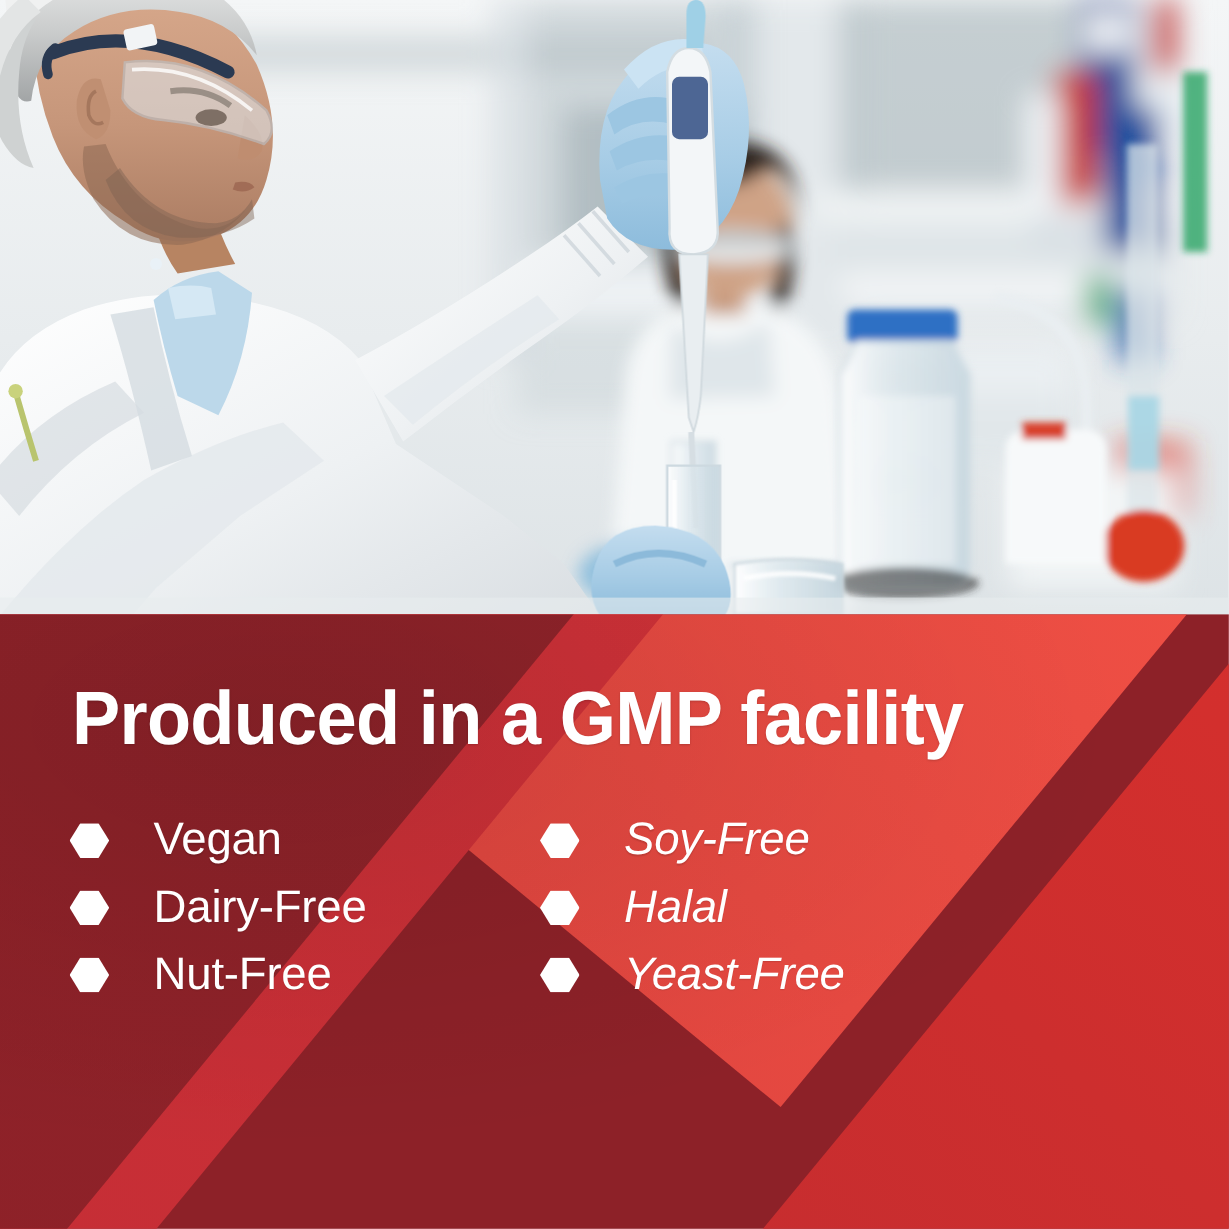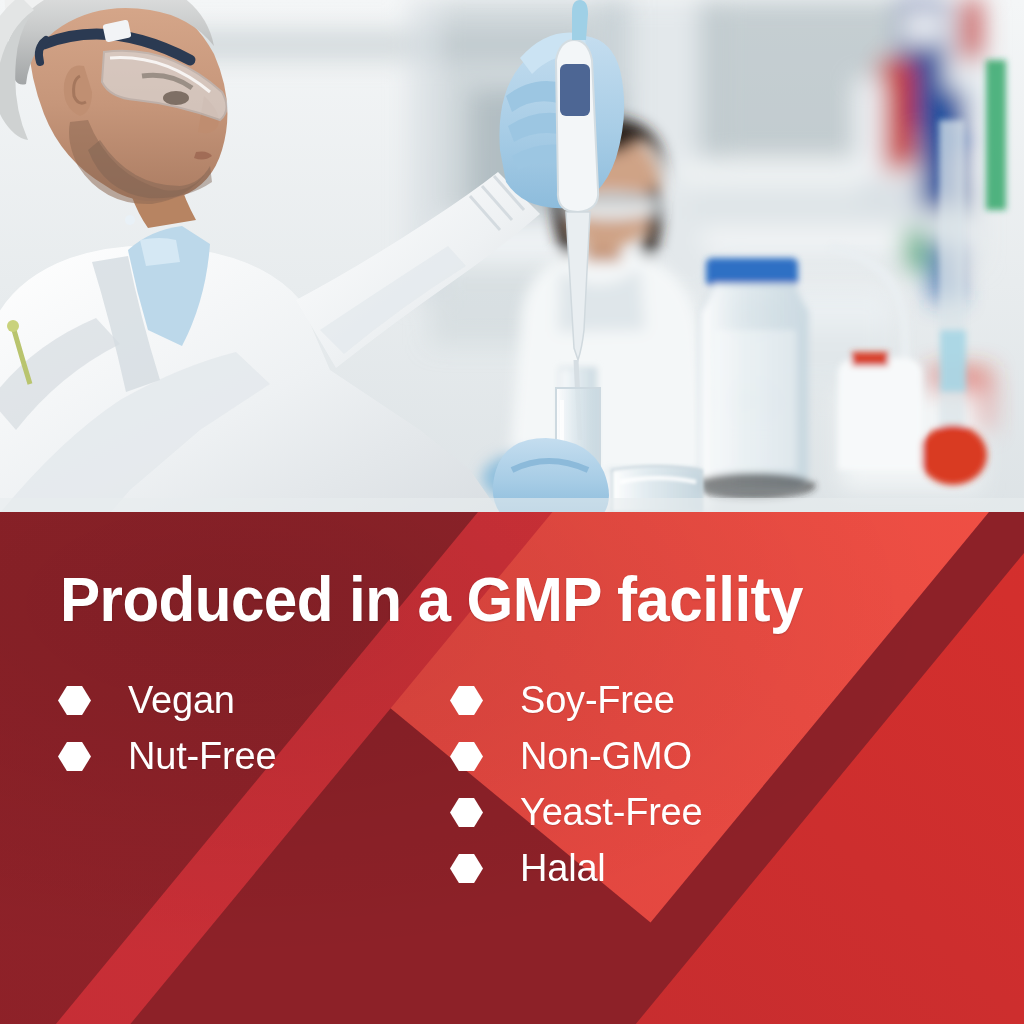--- a/index.html
+++ b/index.html
@@ -75,21 +75,21 @@
     text-shadow:0 1px 2px rgba(0,0,0,0.18);
     line-height:1.05;
   }
 
   .cols {
     position:absolute; left:0; top:672px; width:1024px;
     display:flex;
   }
   .col { display:flex; flex-direction:column; }
   .col-left { width:452px; padding-left:60px; }
-  .col-right { width:500px; padding-left:0px; }
+  .col-right { width:500px; padding-left:0px;font-style:italic; }
 
   .item {
     display:flex; align-items:center;
     height:56px;
   }
   .hexagon {
     width:29px; height:33px; flex:0 0 29px;
     background:#ffffff;
     clip-path:polygon(50% 0%, 100% 27%, 100% 73%, 50% 100%, 0% 73%, 0% 27%);
     transform:rotate(90deg);
@@ -341,20 +341,26 @@
       <div class="col col-left">
 
         <div class="item">
           <span class="hex-wrap">
               <span class="hexagon"></span>
             </span>
           <span class="item-label">Vegan</span>
         </div>
 
 
+        <div class="item">
+          <span class="hex-wrap">
+              <span class="hexagon"></span>
+            </span>
+          <span class="item-label">Dairy-Free</span>
+        </div>
 
 
         <div class="item">
           <span class="hex-wrap">
               <span class="hexagon"></span>
             </span>
           <span class="item-label">Nut-Free</span>
         </div>
 
       </div>
@@ -362,39 +368,33 @@
       <div class="col col-right">
 
         <div class="item">
           <span class="hex-wrap">
               <span class="hexagon"></span>
             </span>
           <span class="item-label">Soy-Free</span>
         </div>
 
 
-        <div class="item">
-          <span class="hex-wrap">
-              <span class="hexagon"></span>
-            </span>
-          <span class="item-label">Non-GMO</span>
+
+        <div class="item">
+          <span class="hex-wrap">
+              <span class="hexagon"></span>
+            </span>
+          <span class="item-label">Halal</span>
         </div>
 
         <div class="item">
           <span class="hex-wrap">
               <span class="hexagon"></span>
             </span>
           <span class="item-label">Yeast-Free</span>
-        </div>
-
-        <div class="item">
-          <span class="hex-wrap">
-              <span class="hexagon"></span>
-            </span>
-          <span class="item-label">Halal</span>
         </div>
 
       </div>
 
     </div>
   </div>
 
 </div>
 
 </body></html>

